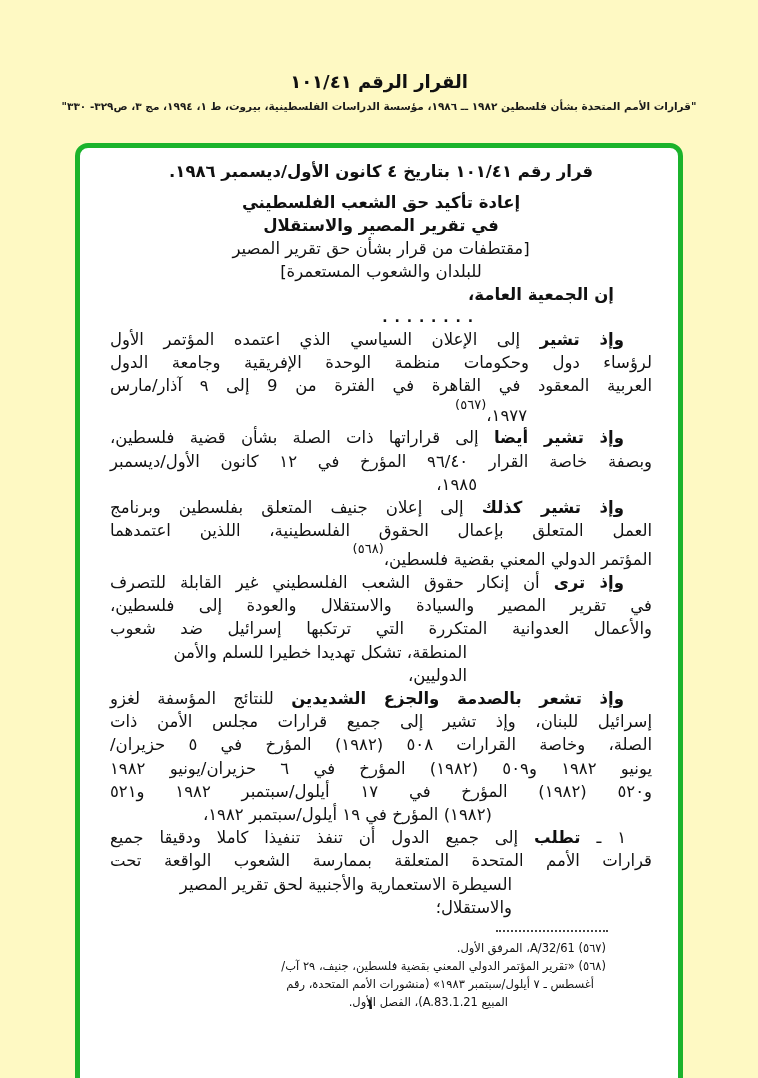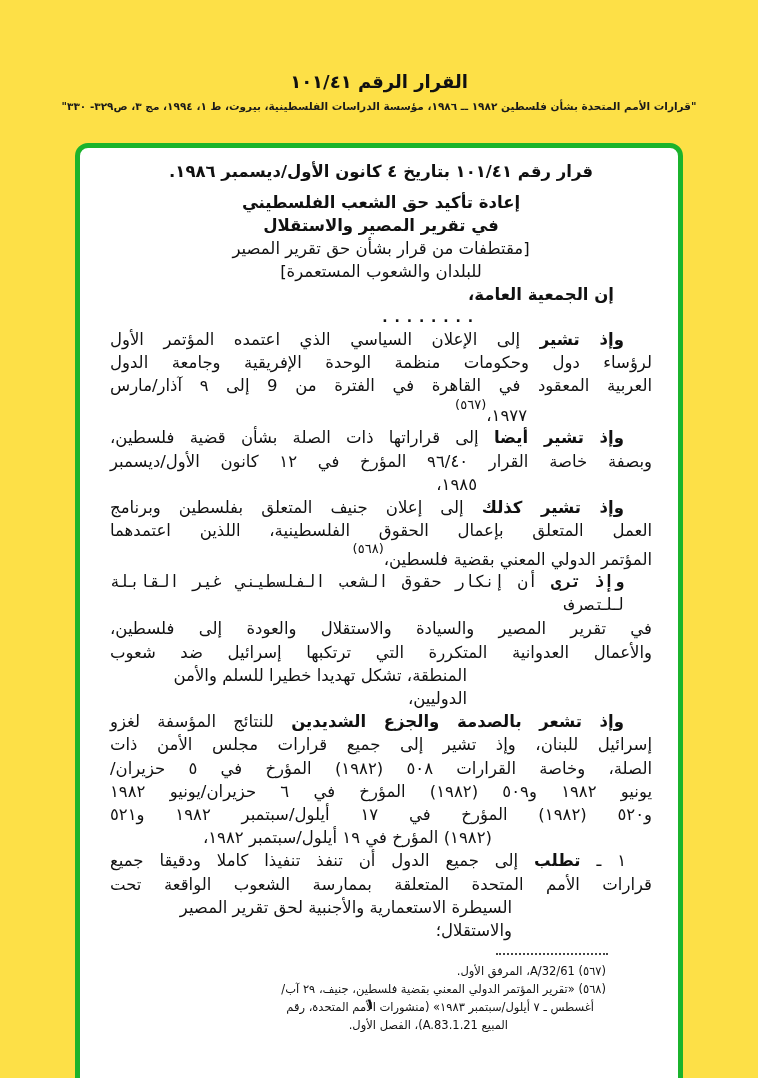--- a/index.html
+++ b/index.html
@@ -47,21 +47,21 @@
     font-size:11.5px; line-height:18px; text-align:right; padding-right:46px;
   }
   .page-number {
     position:absolute; top:995px; left:0; right:18px; text-align:center;
     font-weight:bold; font-size:15px;
   }
 </style>
 </head>
 <body>
 
-<div id="page" style="background: #fde047;">
+<div id="page" style="background: #fef9c3;">
 
   <div class="doc-title">القرار الرقم ١٠١/٤١</div>
 
   <div class="doc-source">"قرارات الأمم المتحدة بشأن فلسطين ١٩٨٢ ــ ١٩٨٦، مؤسسة الدراسات الفلسطينية، بيروت، ط ١، ١٩٩٤، مج ٣، ص٣٢٩- ٣٣٠"</div>
 
   <div class="green-box" style="border-color: rgb(27, 179, 44);">
     <div class="res-heading">
         <div class="hl bold">قرار رقم ١٠١/٤١ بتاريخ ٤ كانون الأول/ديسمبر ١٩٨٦.</div>
         <div class="hl bold gap">إعادة تأكيد حق الشعب الفلسطيني</div>
         <div class="hl bold">في تقرير المصير والاستقلال</div>
@@ -74,21 +74,21 @@
         <div class="line j" style="padding-right: 28px;"><b>وإذ تشير</b> إلى الإعلان السياسي الذي اعتمده المؤتمر الأول</div>
         <div class="line j">لرؤساء دول وحكومات منظمة الوحدة الإفريقية وجامعة الدول</div>
         <div class="line j">العربية المعقود في القاهرة في الفترة من 9 إلى ٩ آذار/مارس</div>
         <div class="line r" style="padding-right: 125px;">١٩٧٧،<sup>(٥٦٧)</sup></div>
         <div class="line j" style="padding-right: 28px;"><b>وإذ تشير أيضا</b> إلى قراراتها ذات الصلة بشأن قضية فلسطين،</div>
         <div class="line j">وبصفة خاصة القرار ٩٦/٤٠ المؤرخ في ١٢ كانون الأول/ديسمبر</div>
         <div class="line r" style="padding-right: 175px;">١٩٨٥،</div>
         <div class="line j" style="padding-right: 28px;"><b>وإذ تشير كذلك</b> إلى إعلان جنيف المتعلق بفلسطين وبرنامج</div>
         <div class="line j">العمل المتعلق بإعمال الحقوق الفلسطينية، اللذين اعتمدهما</div>
         <div class="line r">المؤتمر الدولي المعني بقضية فلسطين،<sup>(٥٦٨)</sup></div>
-        <div class="line j" style="padding-right: 28px; font-family: Liberation Mono, monospace;"><b>وإذ ترى</b> أن إنكار حقوق الشعب الفلسطيني غير القابلة للتصرف</div>
+        <div class="line j" style="padding-right: 28px;"><b>وإذ ترى</b> أن إنكار حقوق الشعب الفلسطيني غير القابلة للتصرف</div>
         <div class="line j">في تقرير المصير والسيادة والاستقلال والعودة إلى فلسطين،</div>
         <div class="line j">والأعمال العدوانية المتكررة التي ترتكبها إسرائيل ضد شعوب</div>
         <div class="line r" style="padding-right: 185px;">المنطقة، تشكل تهديدا خطيرا للسلم والأمن الدوليين،</div>
         <div class="line j" style="padding-right: 28px;"><b>وإذ تشعر بالصدمة والجزع الشديدين</b> للنتائج المؤسفة لغزو</div>
         <div class="line j">إسرائيل للبنان، وإذ تشير إلى جميع قرارات مجلس الأمن ذات</div>
         <div class="line j">الصلة، وخاصة القرارات ٥٠٨ (١٩٨٢) المؤرخ في ٥ حزيران/</div>
         <div class="line j">يونيو ١٩٨٢ و٥٠٩ (١٩٨٢) المؤرخ في ٦ حزيران/يونيو ١٩٨٢</div>
         <div class="line j">و٥٢٠ (١٩٨٢) المؤرخ في ١٧ أيلول/سبتمبر ١٩٨٢ و٥٢١</div>
         <div class="line r" style="padding-right: 160px;">(١٩٨٢) المؤرخ في ١٩ أيلول/سبتمبر ١٩٨٢،</div>
         <div class="line j" style="padding-right: 26px;">١ ـ <b>تطلب</b> إلى جميع الدول أن تنفذ تنفيذا كاملا ودقيقا جميع</div>

